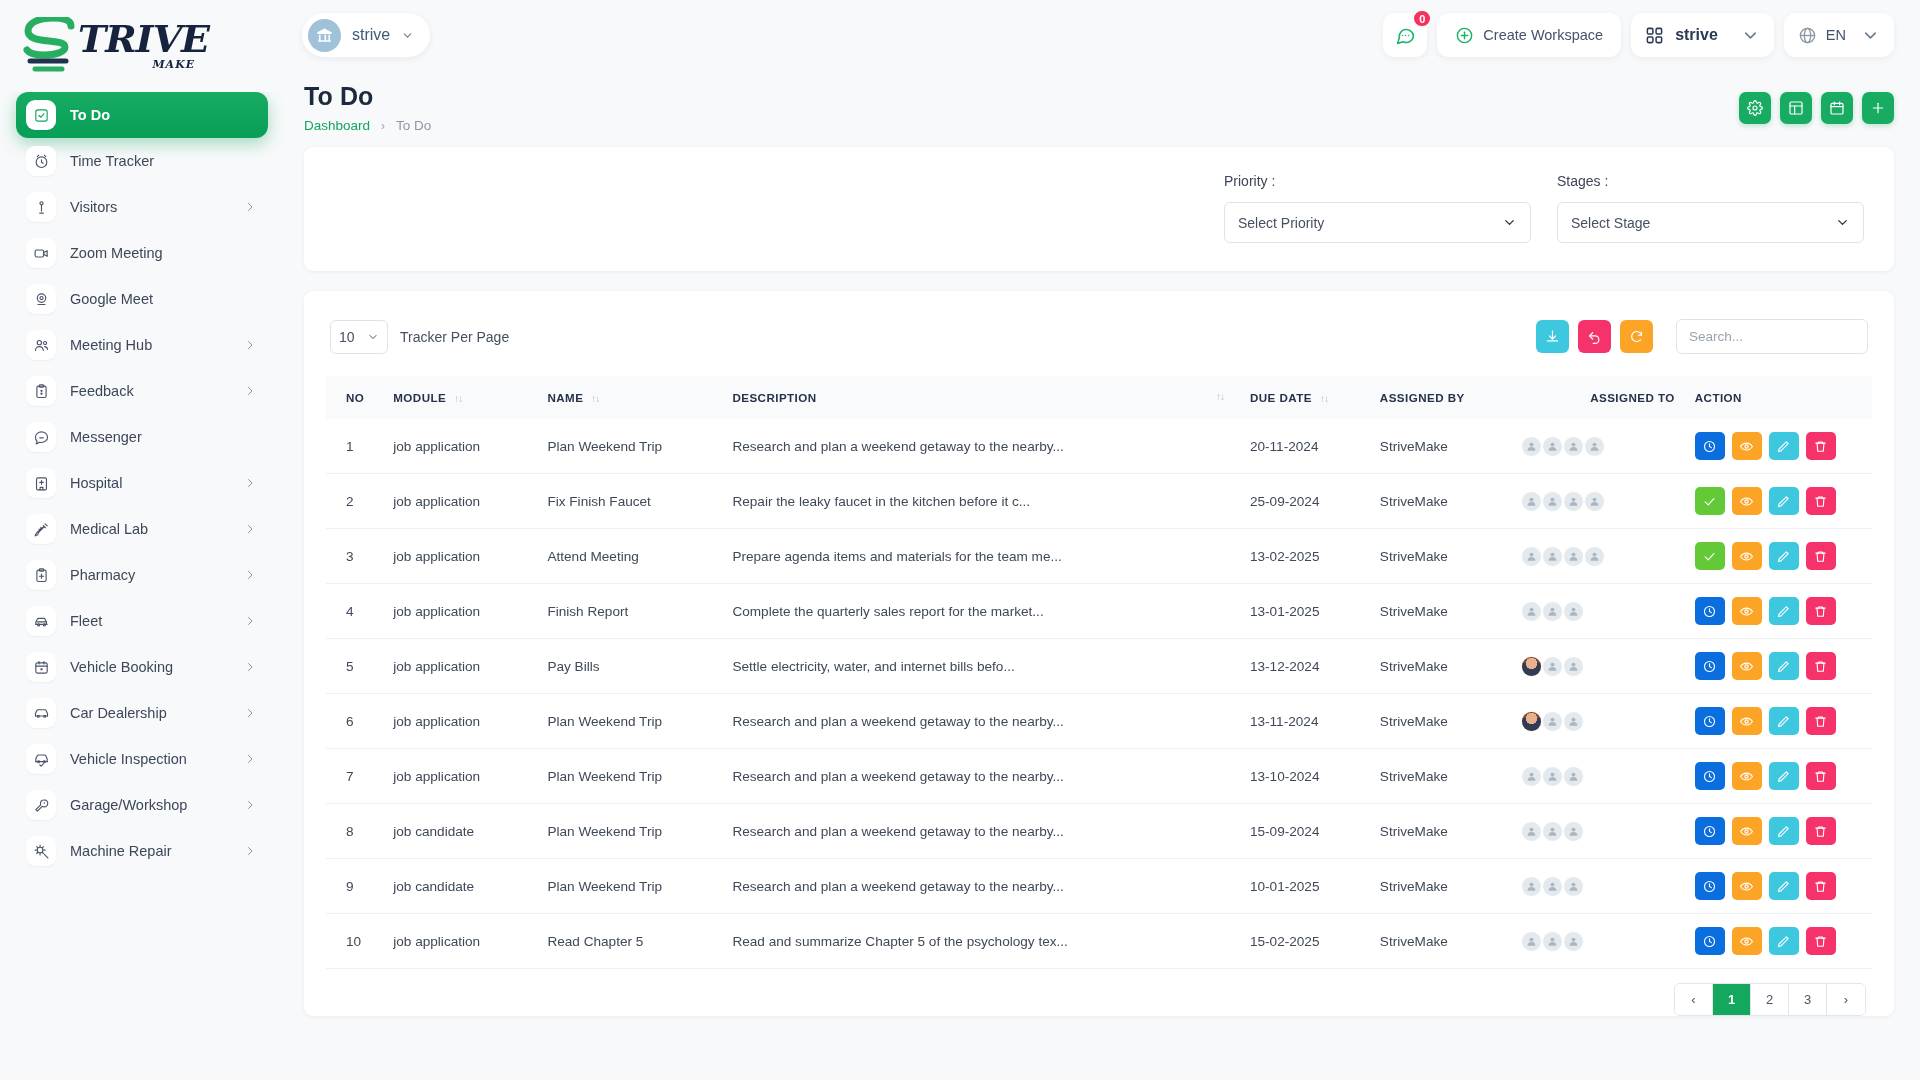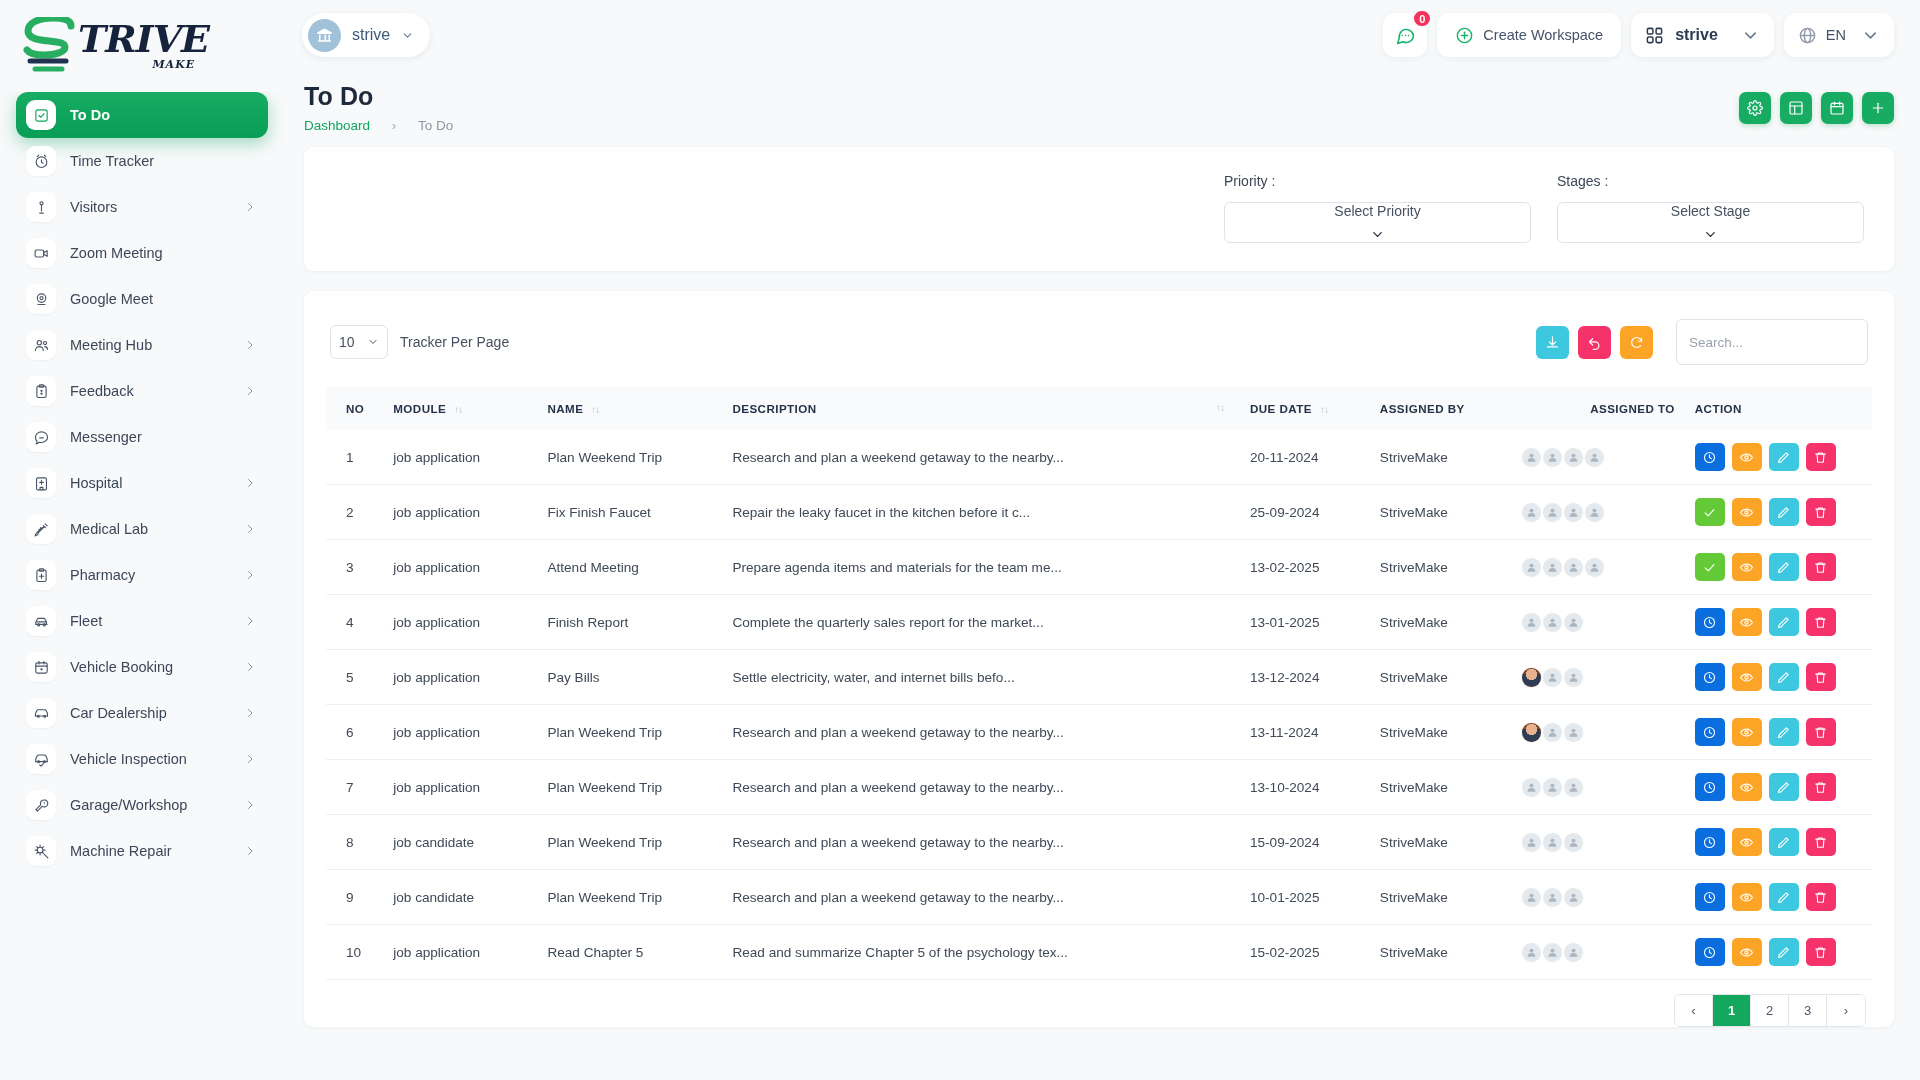--- a/index.html
+++ b/index.html
@@ -104,21 +104,21 @@
   .btn-pill.ws2 { gap: 11px; padding: 0 14px; }
   .ws2-name { font-weight: 700; color: #2b3a52; font-size: 16px; }
   .lang-pill { gap: 9px; padding: 0 14px; }
   .lang-txt { font-size: 14.5px; color: #45536b; }
 
   .content { flex: 1; padding: 0 26px 0 8px; min-width: 0; overflow: hidden; }
 
   .page-head { display: flex; align-items: flex-start; padding: 12px 0 14px 12px; }
   .page-head-left { flex: 1; }
   .page-title { font-size: 25px; font-weight: 700; color: #1d2a3b; letter-spacing: .1px; }
-  .crumbs { display: flex; align-items: center; gap: 22px; margin-top: 7px; font-size: 13.5px; }
+  .crumbs { display: flex; align-items: center; gap: 11px; margin-top: 7px; font-size: 13.5px; }
   .crumb-link { color: #13a55e; cursor: pointer; }
   .crumb-sep { color: #9aa4b2; font-size: 12px; }
   .crumb-cur { color: #8e98a6; }
   .head-actions { display: flex; gap: 9px; padding-top: 10px; }
   .sq-btn {
     width: 32px; height: 32px; border-radius: 7px; background: #18ab62;
     display: flex; align-items: center; justify-content: center; cursor: pointer;
     box-shadow: 0 2px 5px rgba(20,160,90,.25);
   }
   .sq-btn svg { width: 16px; height: 16px; stroke: #fff; fill: none; stroke-width: 1.8;
@@ -129,21 +129,20 @@
     box-shadow: 0 1px 4px rgba(30,45,80,.06);
   }
   .filter-card { padding: 26px 30px 28px; display: flex; gap: 26px; }
   .filter-spacer { flex: 1.08; }
   .filter-field { width: 307px; }
   .filter-label { font-size: 14px; color: #3c4655; margin-bottom: 13px; }
   .select-box {
     height: 41px; border: 1px solid #dfe3e8; border-radius: 6px;
     display: flex; align-items: center; padding: 0 13px; cursor: pointer;
     background: #fff;
-    flex-direction: column;
   }
   .select-val { flex: 1; font-size: 14px; color: #46505f; }
   .select-chev { width: 15px; height: 15px; stroke: #2c3545; fill: none; stroke-width: 2.2;
                  stroke-linecap: round; stroke-linejoin: round; }
 
   .table-card { padding: 22px 22px 0; }
   .table-toolbar { display: flex; align-items: center; padding: 6px 4px 22px; }
   .per-page { display: flex; align-items: center; gap: 12px; }
   .pp-select {
     width: 58px; height: 34px; border: 1px solid #dfe3e8; border-radius: 6px;
@@ -155,21 +154,21 @@
   .pp-label { font-size: 14px; color: #46505f; }
   .tb-spacer { flex: 1; }
   .tb-actions { display: flex; gap: 9px; align-items: center; }
   .tb-btn {
     width: 33px; height: 33px; border-radius: 6px;
     display: flex; align-items: center; justify-content: center; cursor: pointer;
   }
   .tb-btn svg { width: 15px; height: 15px; stroke: #fff; fill: none; stroke-width: 1.9;
                 stroke-linecap: round; stroke-linejoin: round; }
   .tb-search {
-    margin-left: 14px; width: 192px; height: 46px; border: 1px solid #dfe3e8;
+    margin-left: 14px; width: 192px; height: 35px; border: 1px solid #dfe3e8;
     border-radius: 6px; padding: 0 12px; font-size: 13.5px; color: #46505f;
     font-family: "Liberation Sans", sans-serif; outline: none;
   }
   .tb-search::placeholder { color: #9aa3ae; }
 
   table { width: 100%; border-collapse: collapse; }
   thead tr { background: #f8fafb; }
   th {
     text-align: left; font-size: 11.6px; font-weight: 700; color: #26324a;
     letter-spacing: .45px; padding: 15px 10px; white-space: nowrap;

